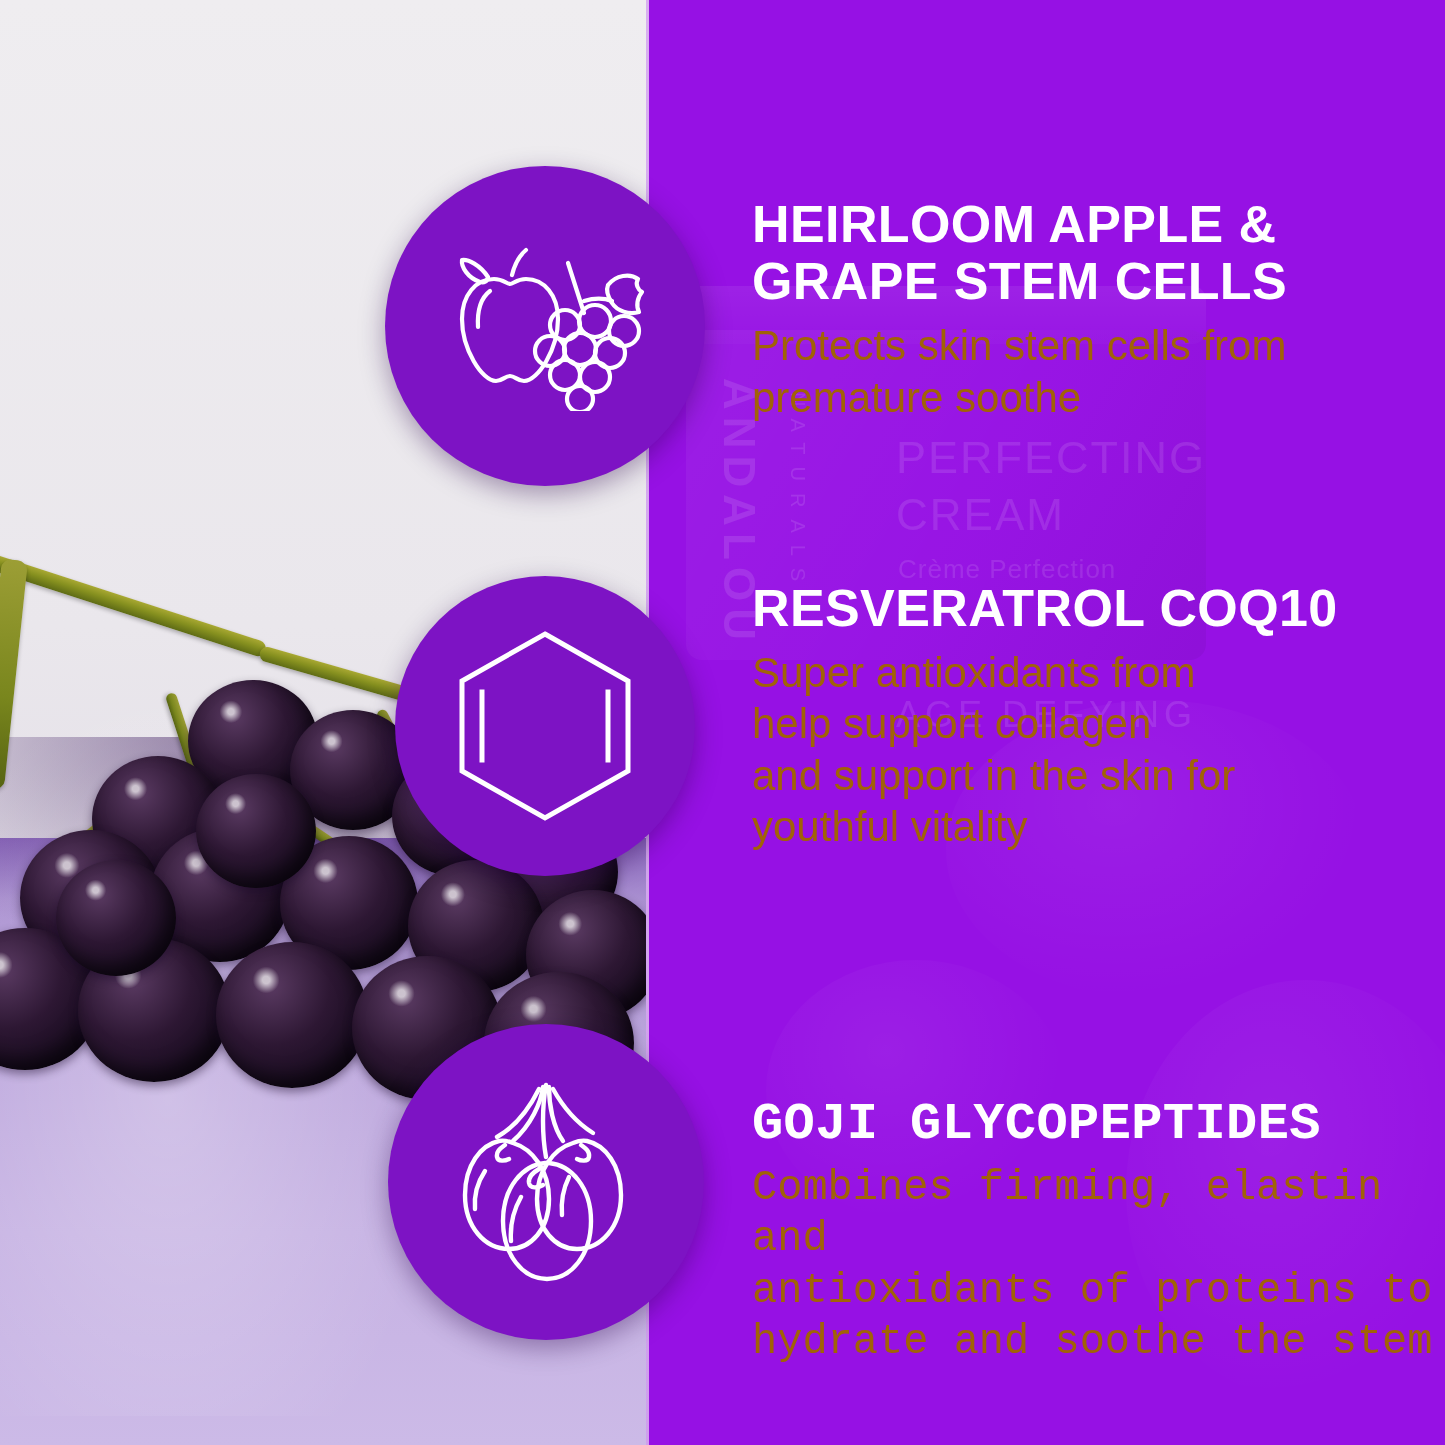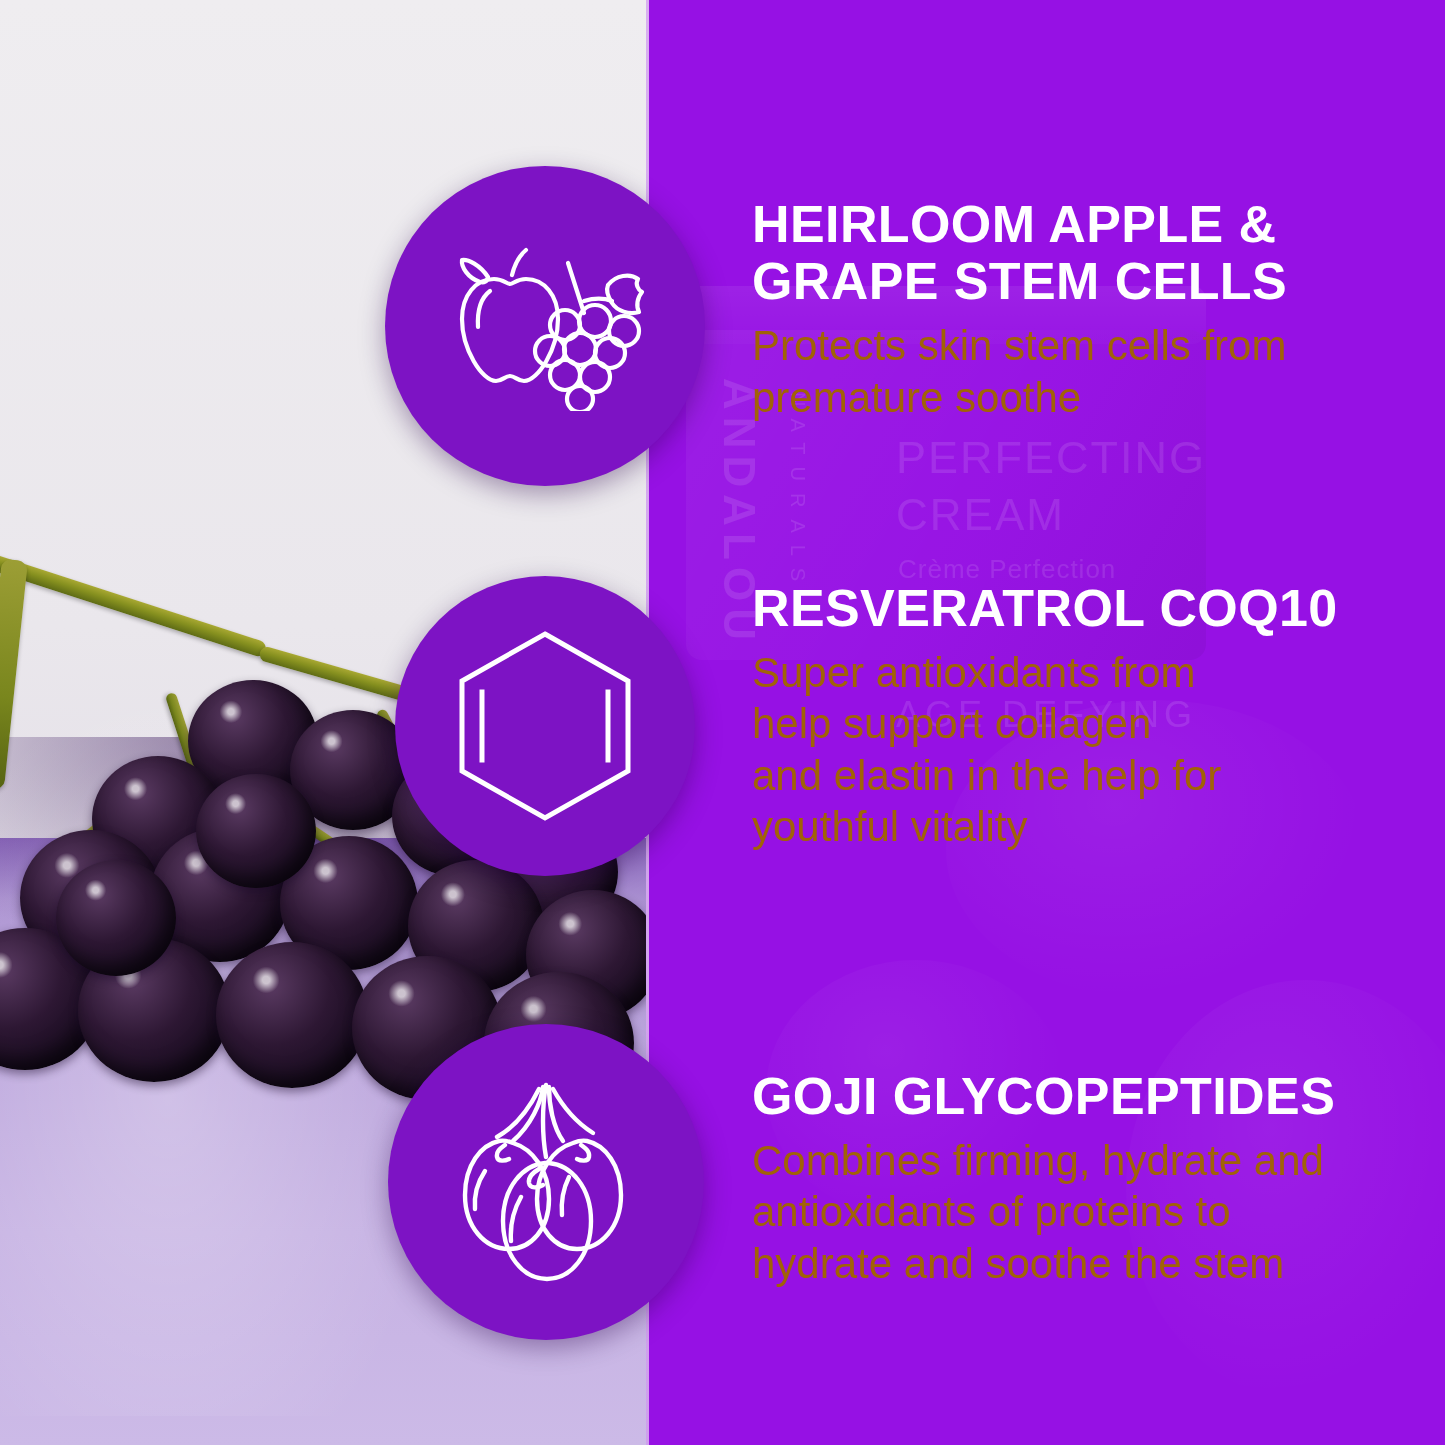--- a/index.html
+++ b/index.html
@@ -240,29 +240,29 @@
   </div>
 
   <div class="block" style="left:752px;top:580px;width:660px;">
     <h2 class="heading">
       <span>RESVERATROL</span>
       <span>COQ10</span>
     </h2>
     <p class="body">
       <span>Super antioxidants from</span>
       <span>help support collagen</span>
-      <span>and elastin in the help for</span>
+      <span>and support in the skin for</span>
       <span>youthful vitality</span>
     </p>
   </div>
 
-  <div class="block" style="left:752px;top:1068px;width:690px;">
+  <div class="block" style="left:752px;top:1096px;width:690px;font-family:Liberation Mono, monospace;">
     <h2 class="heading">
       <span>GOJI GLYCOPEPTIDES</span>
     </h2>
     <p class="body">
-      <span>Combines firming, hydrate and</span>
+      <span>Combines firming, elastin and</span>
       <span>antioxidants of proteins to</span>
       <span>hydrate and soothe the stem</span>
     </p>
   </div>
 
 </div>
 
 </body></html>

